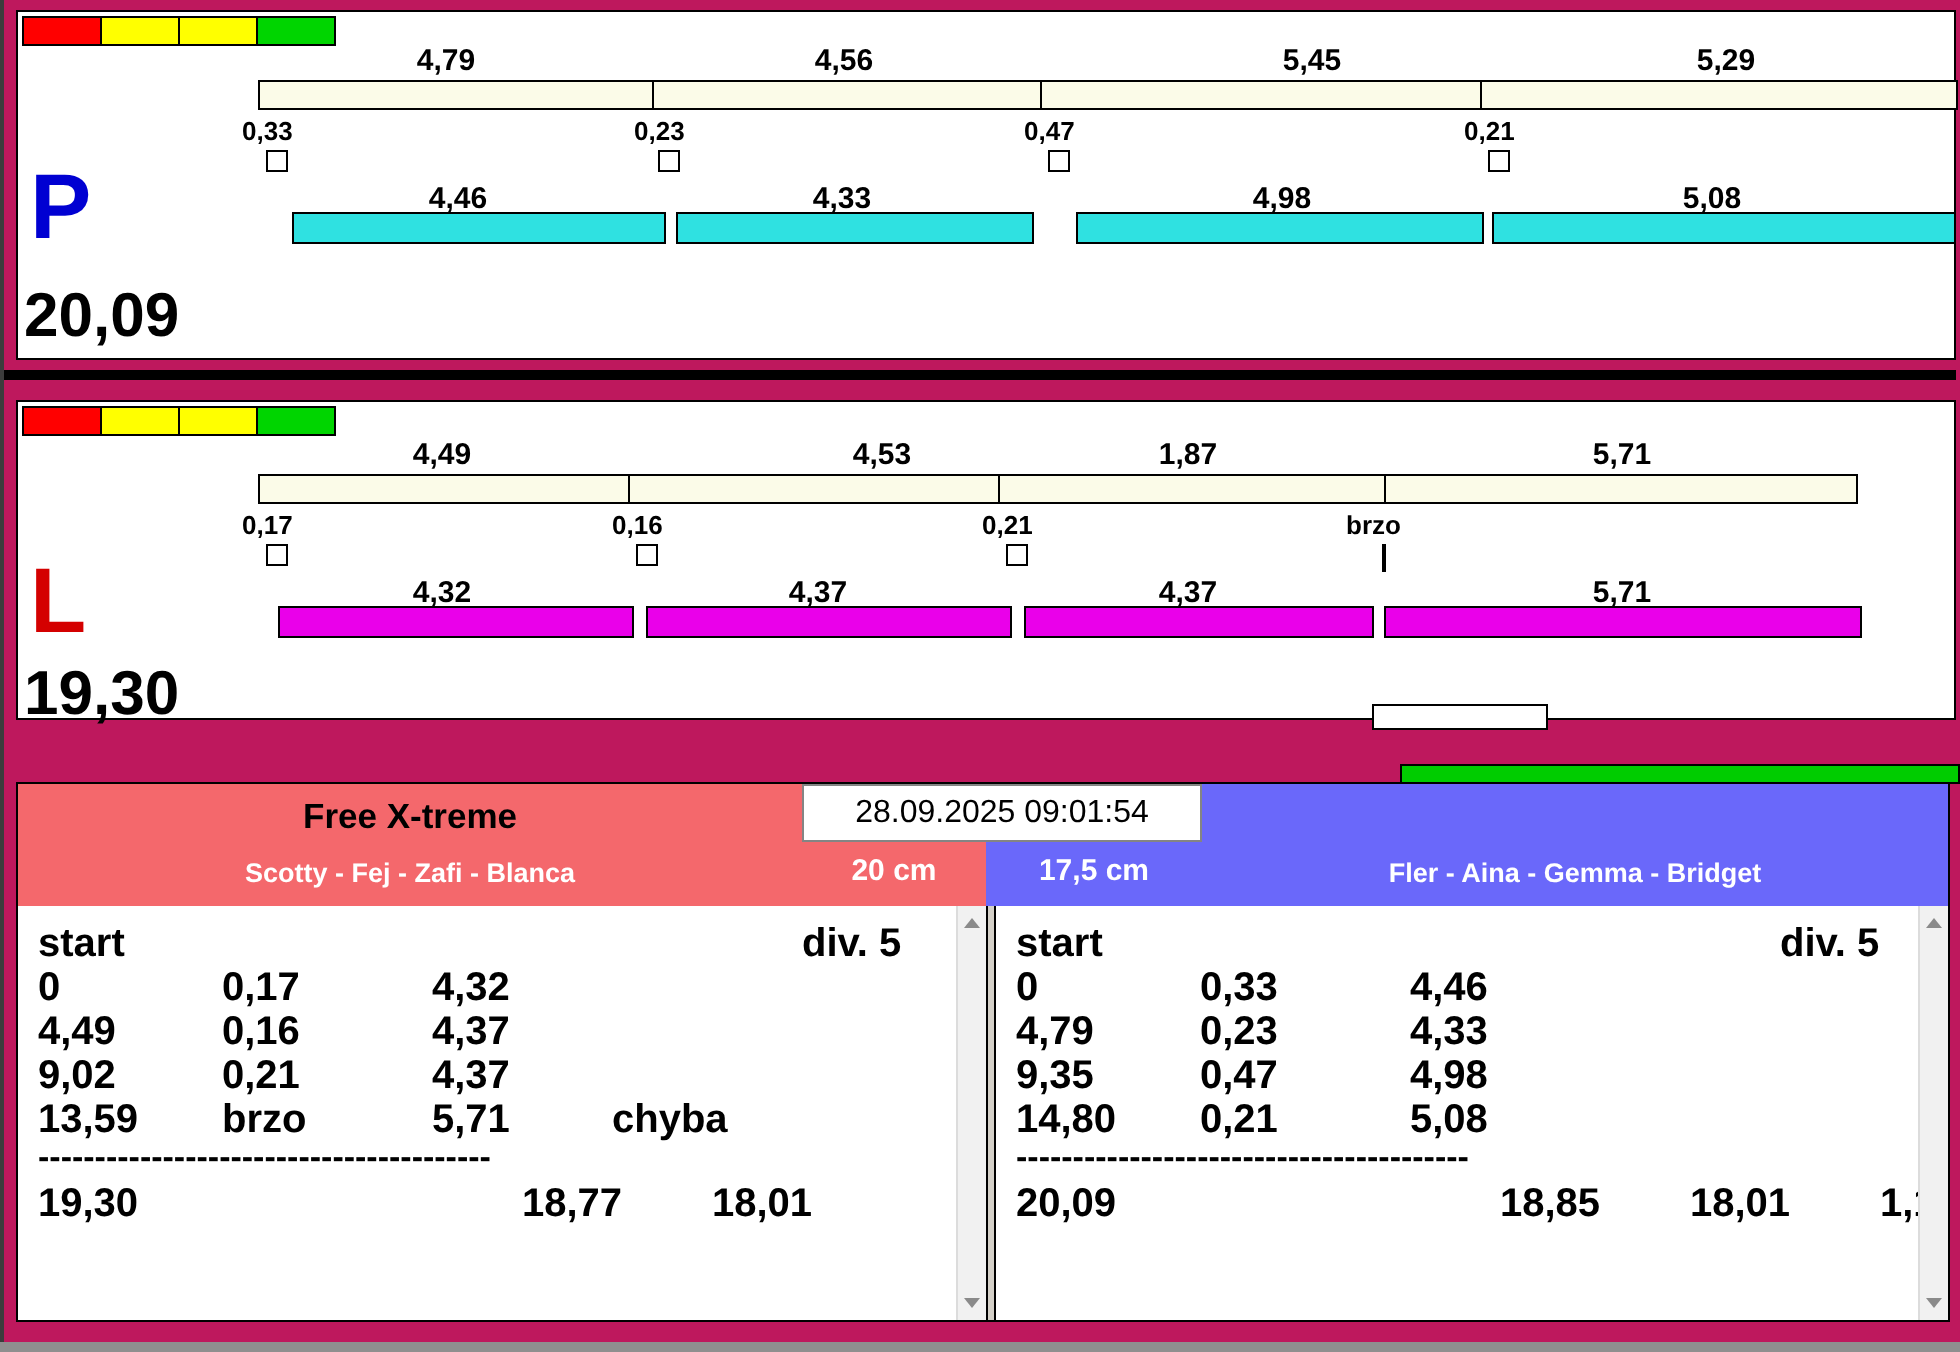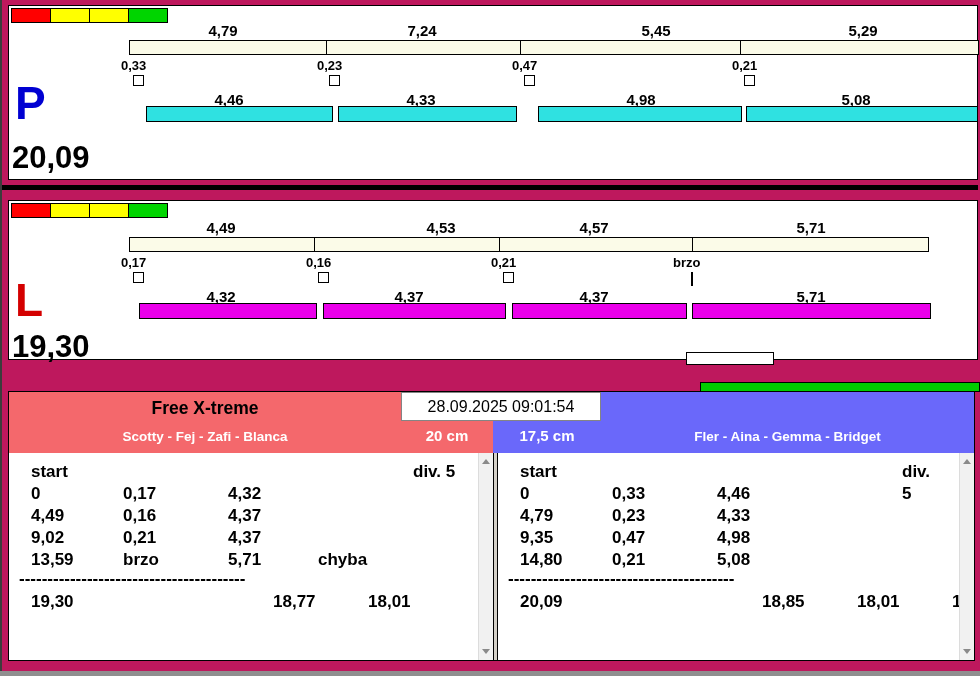--- a/index.html
+++ b/index.html
@@ -73,22 +73,22 @@
   .badge-right{left:484px;width:108px;}
   .timestamp{position:absolute;left:392px;top:0;width:200px;height:29px;background:#fff;border:1px solid #848484;
     box-sizing:border-box;font-size:16px;color:#000;text-align:center;line-height:27px;white-space:nowrap;}
 
   .tbl{position:absolute;top:61px;height:207px;background:#fff;}
   .tbl-left{left:0;width:484px;}
   .tbl-right{left:489px;width:476px;}
   .tbl-gap{position:absolute;left:484px;top:61px;width:5px;height:207px;background:#d4d0c8;
     border-left:1px solid #000;border-right:1px solid #000;box-sizing:border-box;}
   .tbl-content{position:absolute;left:0;top:0;right:15px;bottom:0;padding-top:8px;overflow:hidden;}
-  .trow{display:grid;grid-template-columns:92px 105px 90px 95px 1fr;padding-left:22px;height:22px;
-    font-weight:bold;font-size:17px;line-height:22px;color:#000;}
+  .trow{display:grid;grid-template-columns:92px 105px 90px 95px 1fr;padding-left:10px;height:22px;
+    font-weight:bold;font-size:20px;line-height:22px;color:#000;}
   .trow-total{grid-template-columns:92px 150px 95px 95px 1fr;}
   .cell-right{text-align:left;padding-right:18px;}
   .sep-row{height:20px;font-weight:bold;font-size:17px;line-height:16px;padding-left:10px;color:#000;
     white-space:nowrap;overflow:hidden;}
 
   .scrollbar{position:absolute;right:0;top:0;width:15px;height:100%;background:#f1f1f1;
     border-left:1px solid #dcdcdc;box-sizing:border-box;}
   .scroll-btn{position:absolute;left:0;width:100%;height:16px;}
   .scroll-up{top:1px;}
   .scroll-down{bottom:1px;}
@@ -106,21 +106,21 @@
 
   <div class="lane-panel lane-p">
     <div class="lights">
       <span class="light red"></span>
       <span class="light yellow"></span>
       <span class="light yellow"></span>
       <span class="light green"></span>
     </div>
 
     <span class="split-label" style="left:214px">4,79</span>
-    <span class="split-label" style="left:413px">7,24</span>
+    <span class="split-label" style="left:413px">4,56</span>
     <span class="split-label" style="left:647px">5,45</span>
     <span class="split-label" style="left:854px">5,29</span>
 
     <div class="total-bar">
       <i class="tick" style="left:196px"></i>
       <i class="tick" style="left:390px"></i>
       <i class="tick" style="left:610px"></i>
     </div>
 
     <span class="ex-label" style="left:112px">0,33</span>
@@ -152,21 +152,21 @@
   <div class="lane-panel lane-l">
     <div class="lights">
       <span class="light red"></span>
       <span class="light yellow"></span>
       <span class="light yellow"></span>
       <span class="light green"></span>
     </div>
 
     <span class="split-label" style="left:212px">4,49</span>
     <span class="split-label" style="left:432px">4,53</span>
-    <span class="split-label" style="left:585px">4,57</span>
+    <span class="split-label" style="left:585px">1,87</span>
     <span class="split-label" style="left:802px">5,71</span>
 
     <div class="total-bar">
       <i class="tick" style="left:184px"></i>
       <i class="tick" style="left:369px"></i>
       <i class="tick" style="left:562px"></i>
     </div>
 
     <span class="ex-label" style="left:112px">0,17</span>
     <span class="ex-label" style="left:297px">0,16</span>

